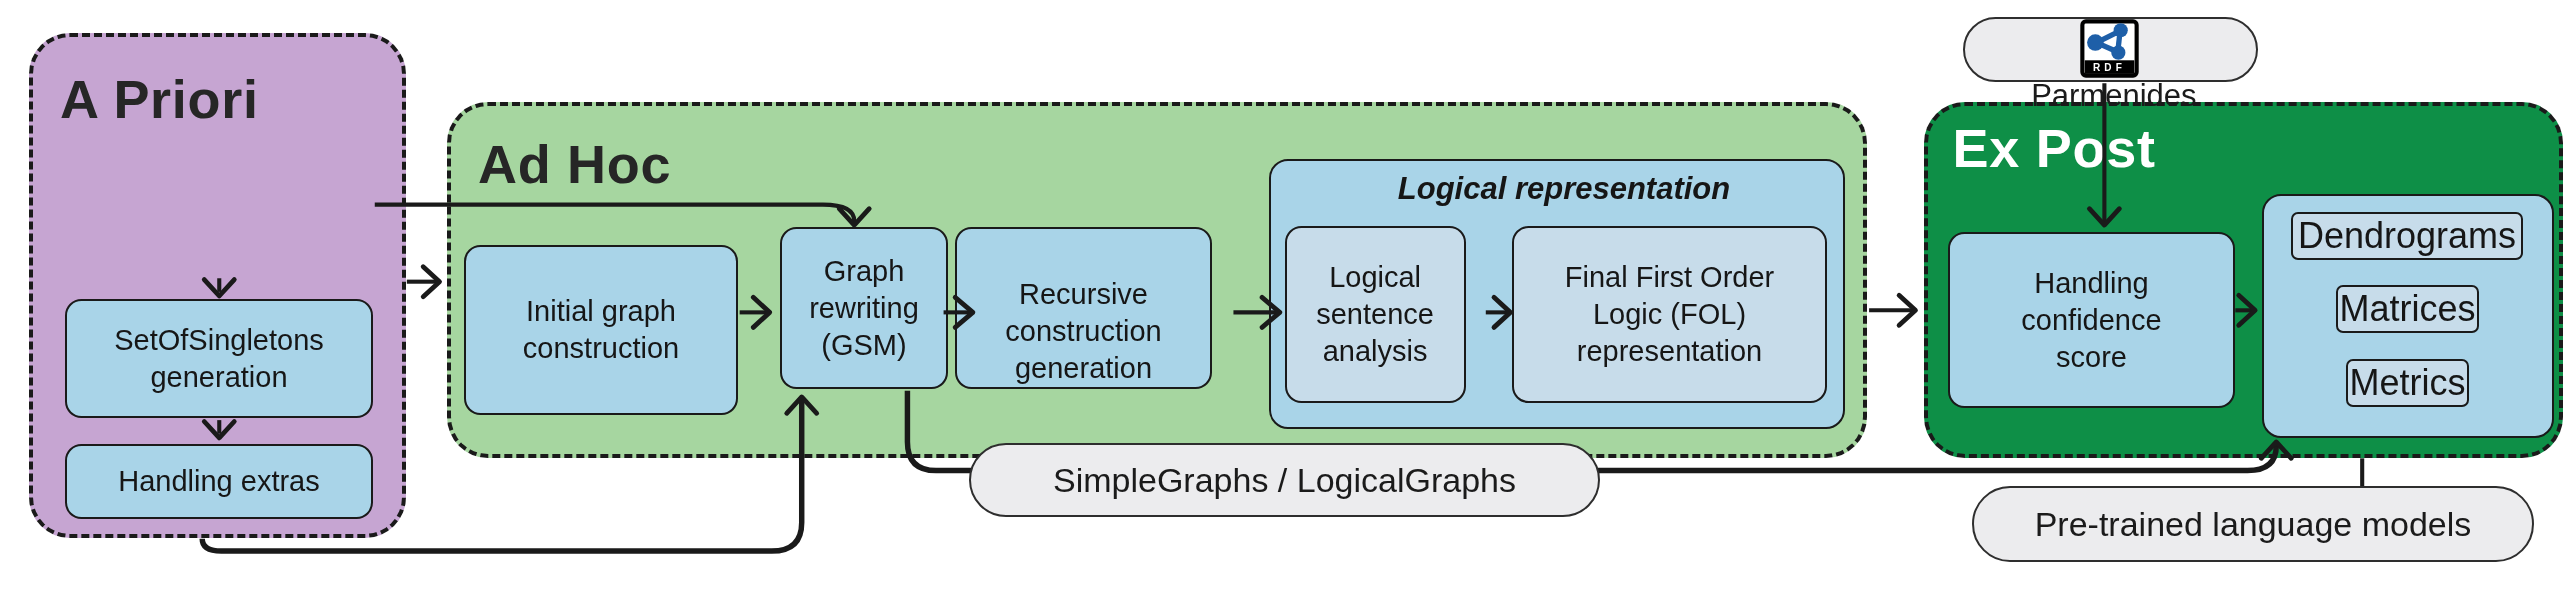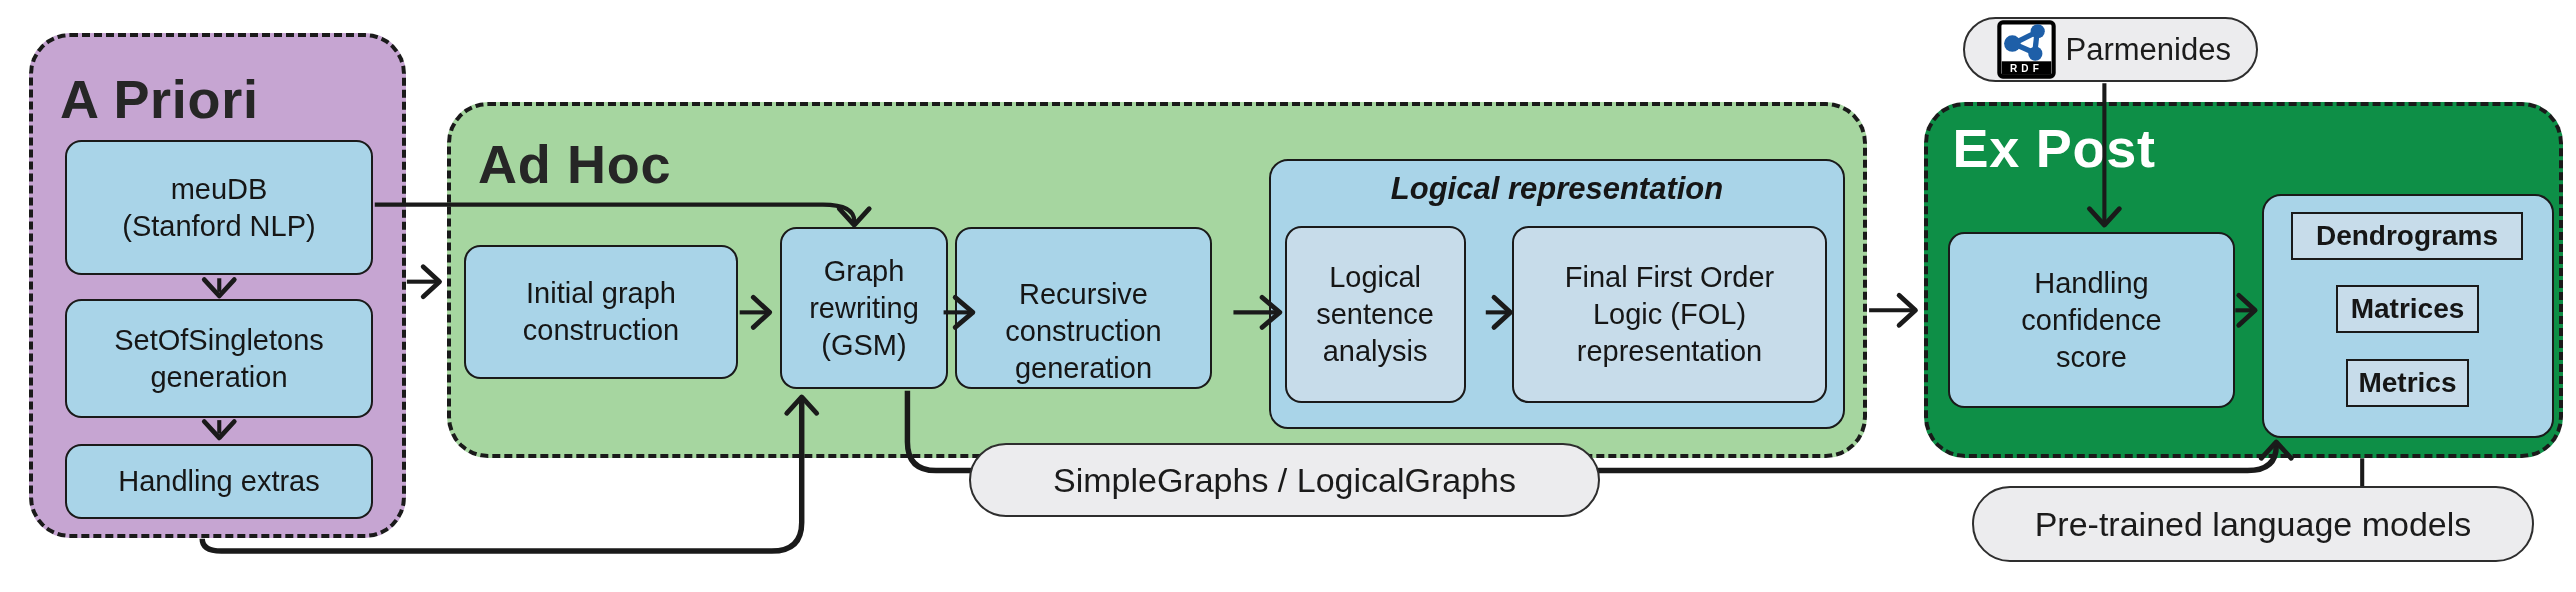--- a/index.html
+++ b/index.html
@@ -17,61 +17,57 @@
     position:absolute;background:var(--c-box-blue);border:2.7px solid var(--c-line);border-radius:16.4px;
     display:flex;flex-direction:column;align-items:center;justify-content:center;
     font-size:29px;line-height:37px;text-align:center;color:#161616;z-index:2;box-sizing:border-box;white-space:nowrap;
   }
   .node.sub{background:var(--c-box-blue-light);}
   .group{
     position:absolute;background:var(--c-box-blue);border:2.7px solid var(--c-line);border-radius:19px;z-index:2;box-sizing:border-box;
   }
   .logrep-title{
     position:absolute;top:9.6px;left:0;width:100%;text-align:center;
-    font-weight:700;font-style:italic;font-size:31px;color:#161616;white-space:nowrap;
+    font-weight:700;font-style:italic;font-size:31px;color:#161616;white-space:nowrap;padding-left:7px;
   }
   .out-item{
-    position:absolute;background:var(--c-box-blue-light);border:2.7px solid var(--c-line);border-radius:0;
-    display:flex;align-items:center;justify-content:center;font-size:28px;color:#161616;z-index:3;box-sizing:border-box;white-space:nowrap;font-weight:bold;
+    position:absolute;background:var(--c-box-blue-light);border:2.7px solid var(--c-line);border-radius:7px;
+    display:flex;align-items:center;justify-content:center;font-size:36px;color:#161616;z-index:3;box-sizing:border-box;white-space:nowrap;
   }
   .pill{
     position:absolute;background:var(--c-pill-gray);border:2px solid #2e2e2e;border-radius:44px;
     display:flex;align-items:center;justify-content:center;font-size:34px;color:#1b1b1b;z-index:6;box-sizing:border-box;white-space:nowrap;
   }
-  .pill.badge{justify-content:center;padding-left:6.8px;font-size:31px;}
+  .pill.badge{justify-content:flex-start;padding-left:6.8px;font-size:31px;flex-direction:column;}
   .badge .rdf-ic{flex:0 0 auto;margin-right:9.6px;}
   svg.wires{position:absolute;left:0;top:0;z-index:4;pointer-events:none;}
   .wire{fill:none;stroke:var(--c-line);stroke-width:6;}
   .wire.thick{stroke-width:8;}
   .head{fill:none;stroke:var(--c-line);stroke-width:7;stroke-linecap:round;stroke-linejoin:round;}
   .expost-title{color:var(--c-ex-post-title);}
 </style>
 </head>
 <body>
 
 <div class="stage">
 
   <div class="container" style="left:29px;top:33px;width:377px;height:505px;background:var(--c-a-priori-bg);">
     <div class="sec-title" style="left:27px;top:31px;">A Priori</div>
-    <div class="node" style="left:32px;top:103px;width:308px;height:135px;">
-      <div>meuDB</div>
-      <div>(Stanford NLP)</div>
-    </div>
     <div class="node" style="left:32px;top:262px;width:308px;height:119px;">
       <div>SetOfSingletons</div>
       <div>generation</div>
     </div>
     <div class="node" style="left:32px;top:407px;width:308px;height:75px;">
       <div>Handling extras</div>
     </div>
   </div>
 
   <div class="container" style="left:447px;top:102px;width:1420px;height:356px;background:var(--c-ad-hoc-bg);">
     <div class="sec-title" style="left:27px;top:27px;">Ad Hoc</div>
-    <div class="node" style="left:13px;top:139px;width:274px;height:134px;">
+    <div class="node" style="left:13px;top:139px;width:274px;height:170px;">
       <div>Initial graph</div>
       <div>construction</div>
     </div>
     <div class="node" style="left:323px;top:121px;width:168px;height:162px;margin-left:6px;">
       <div>Graph</div>
       <div>rewriting</div>
       <div>(GSM)</div>
     </div>
     <div class="node" style="left:504px;top:121px;width:257px;height:162px;justify-content:flex-end;">
       <div>Recursive</div>

